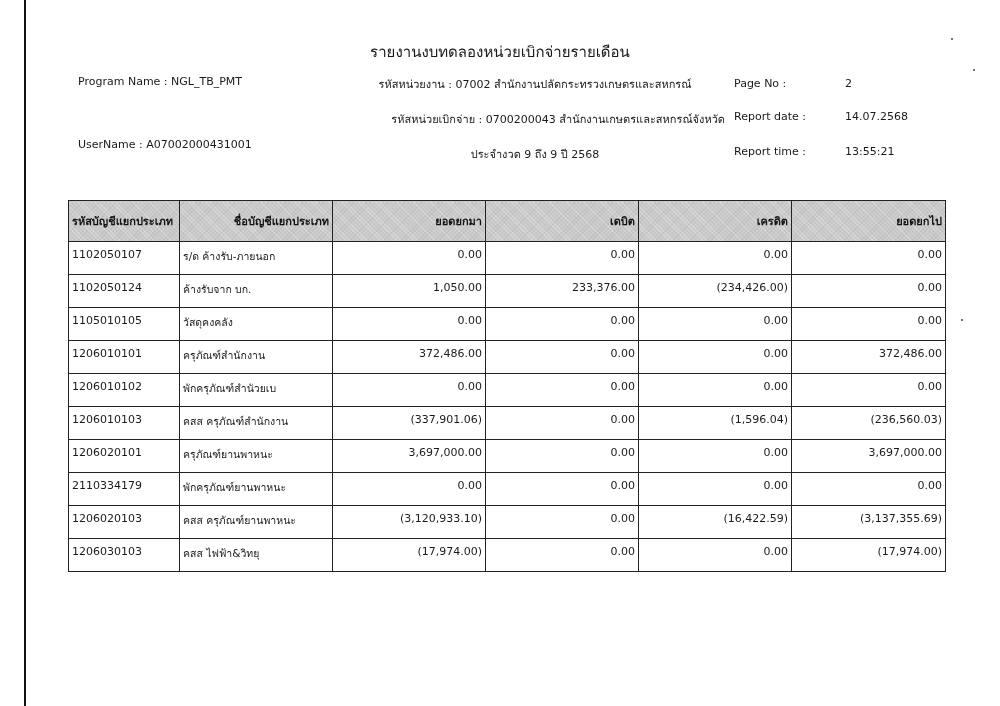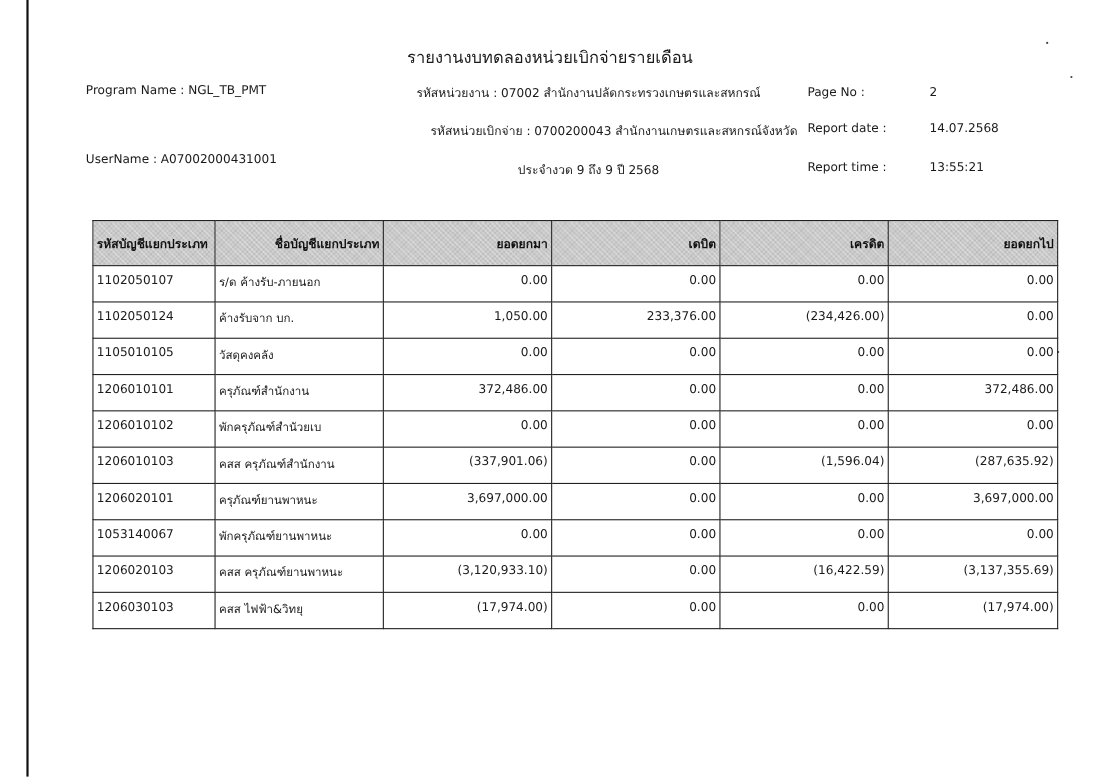--- a/index.html
+++ b/index.html
@@ -12,21 +12,21 @@
       position: absolute; left: 24px; top: 0; width: 2px; height: 706px;
       background: #111;
     }
     .speck { position: absolute; width: 2px; height: 2px; background: #444; border-radius: 1px; }
     .hdr { position: absolute; font-size: 11px; white-space: nowrap; }
     .title { left: 0; width: 1000px; text-align: center; top: 40px; font-size: 15px; }
     .lbl-right { left: 734px; }
     .val-right { left: 845px; }
 
     table.report {
-      position: absolute; left: 84px; top: 200px;
+      position: absolute; left: 68px; top: 200px;
       border-collapse: collapse; table-layout: fixed;
       width: 877px;
       font-size: 11px;
       border-radius: 19px;
     }
     table.report th, table.report td {
       border: 1px solid #222;
       padding: 0 3px;
       vertical-align: top;
       white-space: nowrap; overflow: hidden;
@@ -128,32 +128,32 @@
         <td class="num">0.00</td>
         <td class="num">0.00</td>
         <td class="num">0.00</td>
       </tr>
       <tr>
         <td class="code">1206010103</td>
         <td class="name">คสส ครุภัณฑ์สำนักงาน</td>
         <td class="num">(337,901.06)</td>
         <td class="num">0.00</td>
         <td class="num">(1,596.04)</td>
-        <td class="num">(287,635.92)</td>
+        <td class="num">(236,560.03)</td>
       </tr>
       <tr>
         <td class="code">1206020101</td>
         <td class="name">ครุภัณฑ์ยานพาหนะ</td>
         <td class="num">3,697,000.00</td>
         <td class="num">0.00</td>
         <td class="num">0.00</td>
         <td class="num">3,697,000.00</td>
       </tr>
       <tr>
-        <td class="code">1053140067</td>
+        <td class="code">2110334179</td>
         <td class="name">พักครุภัณฑ์ยานพาหนะ</td>
         <td class="num">0.00</td>
         <td class="num">0.00</td>
         <td class="num">0.00</td>
         <td class="num">0.00</td>
       </tr>
       <tr>
         <td class="code">1206020103</td>
         <td class="name">คสส ครุภัณฑ์ยานพาหนะ</td>
         <td class="num">(3,120,933.10)</td>

